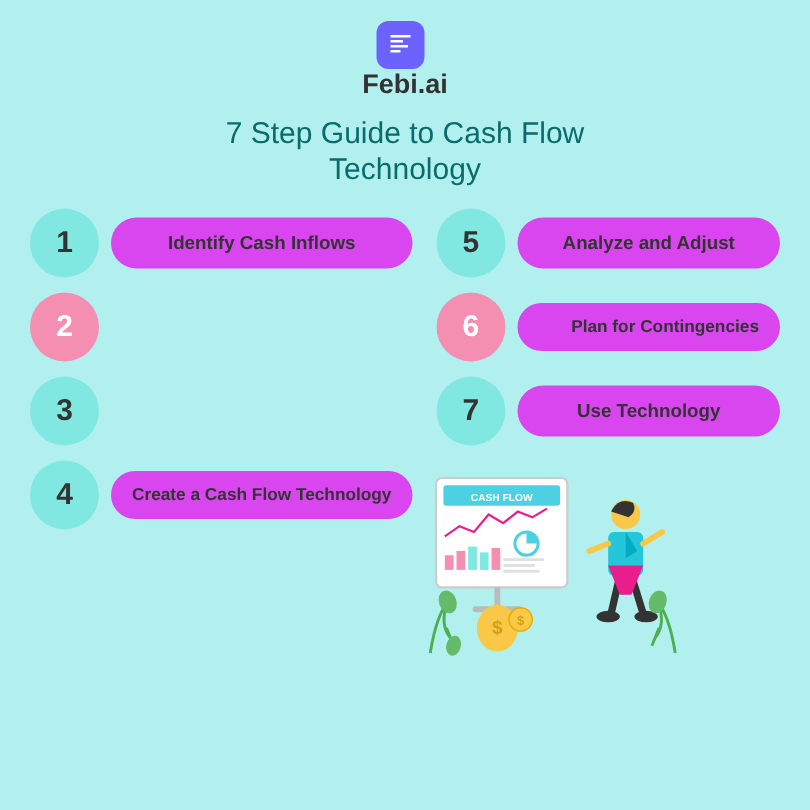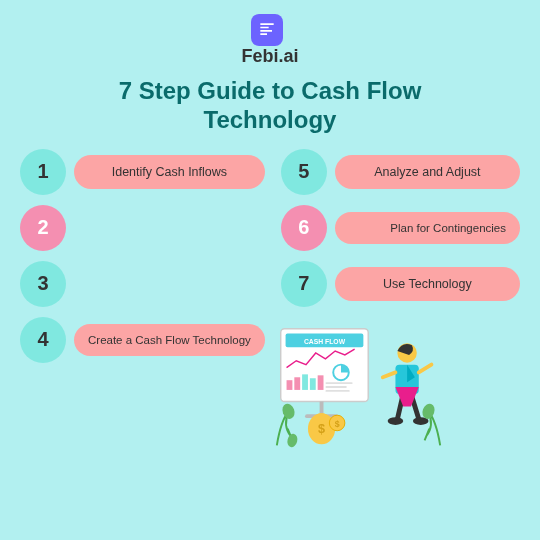--- a/index.html
+++ b/index.html
@@ -31,22 +31,22 @@
     .logo-text {
       font-size: 18px;
       font-weight: 700;
       color: #333;
     }
     .title-section {
       text-align: center;
       padding: 4px 20px 14px;
     }
     .main-title {
-      font-size: 24px;
-      font-weight: 700;
+      font-size: 20px;
+      font-weight: 400;
       color: #0a6b6b;
       line-height: 1.2;
     }
     .steps-container {
       display: flex;
       padding: 0 20px;
       gap: 16px;
     }
     .column {
       flex: 1;
@@ -68,25 +68,25 @@
       justify-content: center;
       font-size: 20px;
       font-weight: 900;
       flex-shrink: 0;
       color: #333;
     }
     .step-circle.teal { background: #80e8e0; }
     .step-circle.pink { background: #f48fb1; color: #fff; }
     .step-label {
       flex: 1;
-      background: #fca5a5;
+      background: #d946ef;
       border-radius: 50px;
       padding: 10px 14px;
       font-size: 12.5px;
-      font-weight: 400;
+      font-weight: 700;
       color: #333;
       text-align: center;
       white-space: nowrap;
     }
     .step-label.wide {
       font-size: 11.5px;
       text-align: right;
     }
   </style>
 </head>

